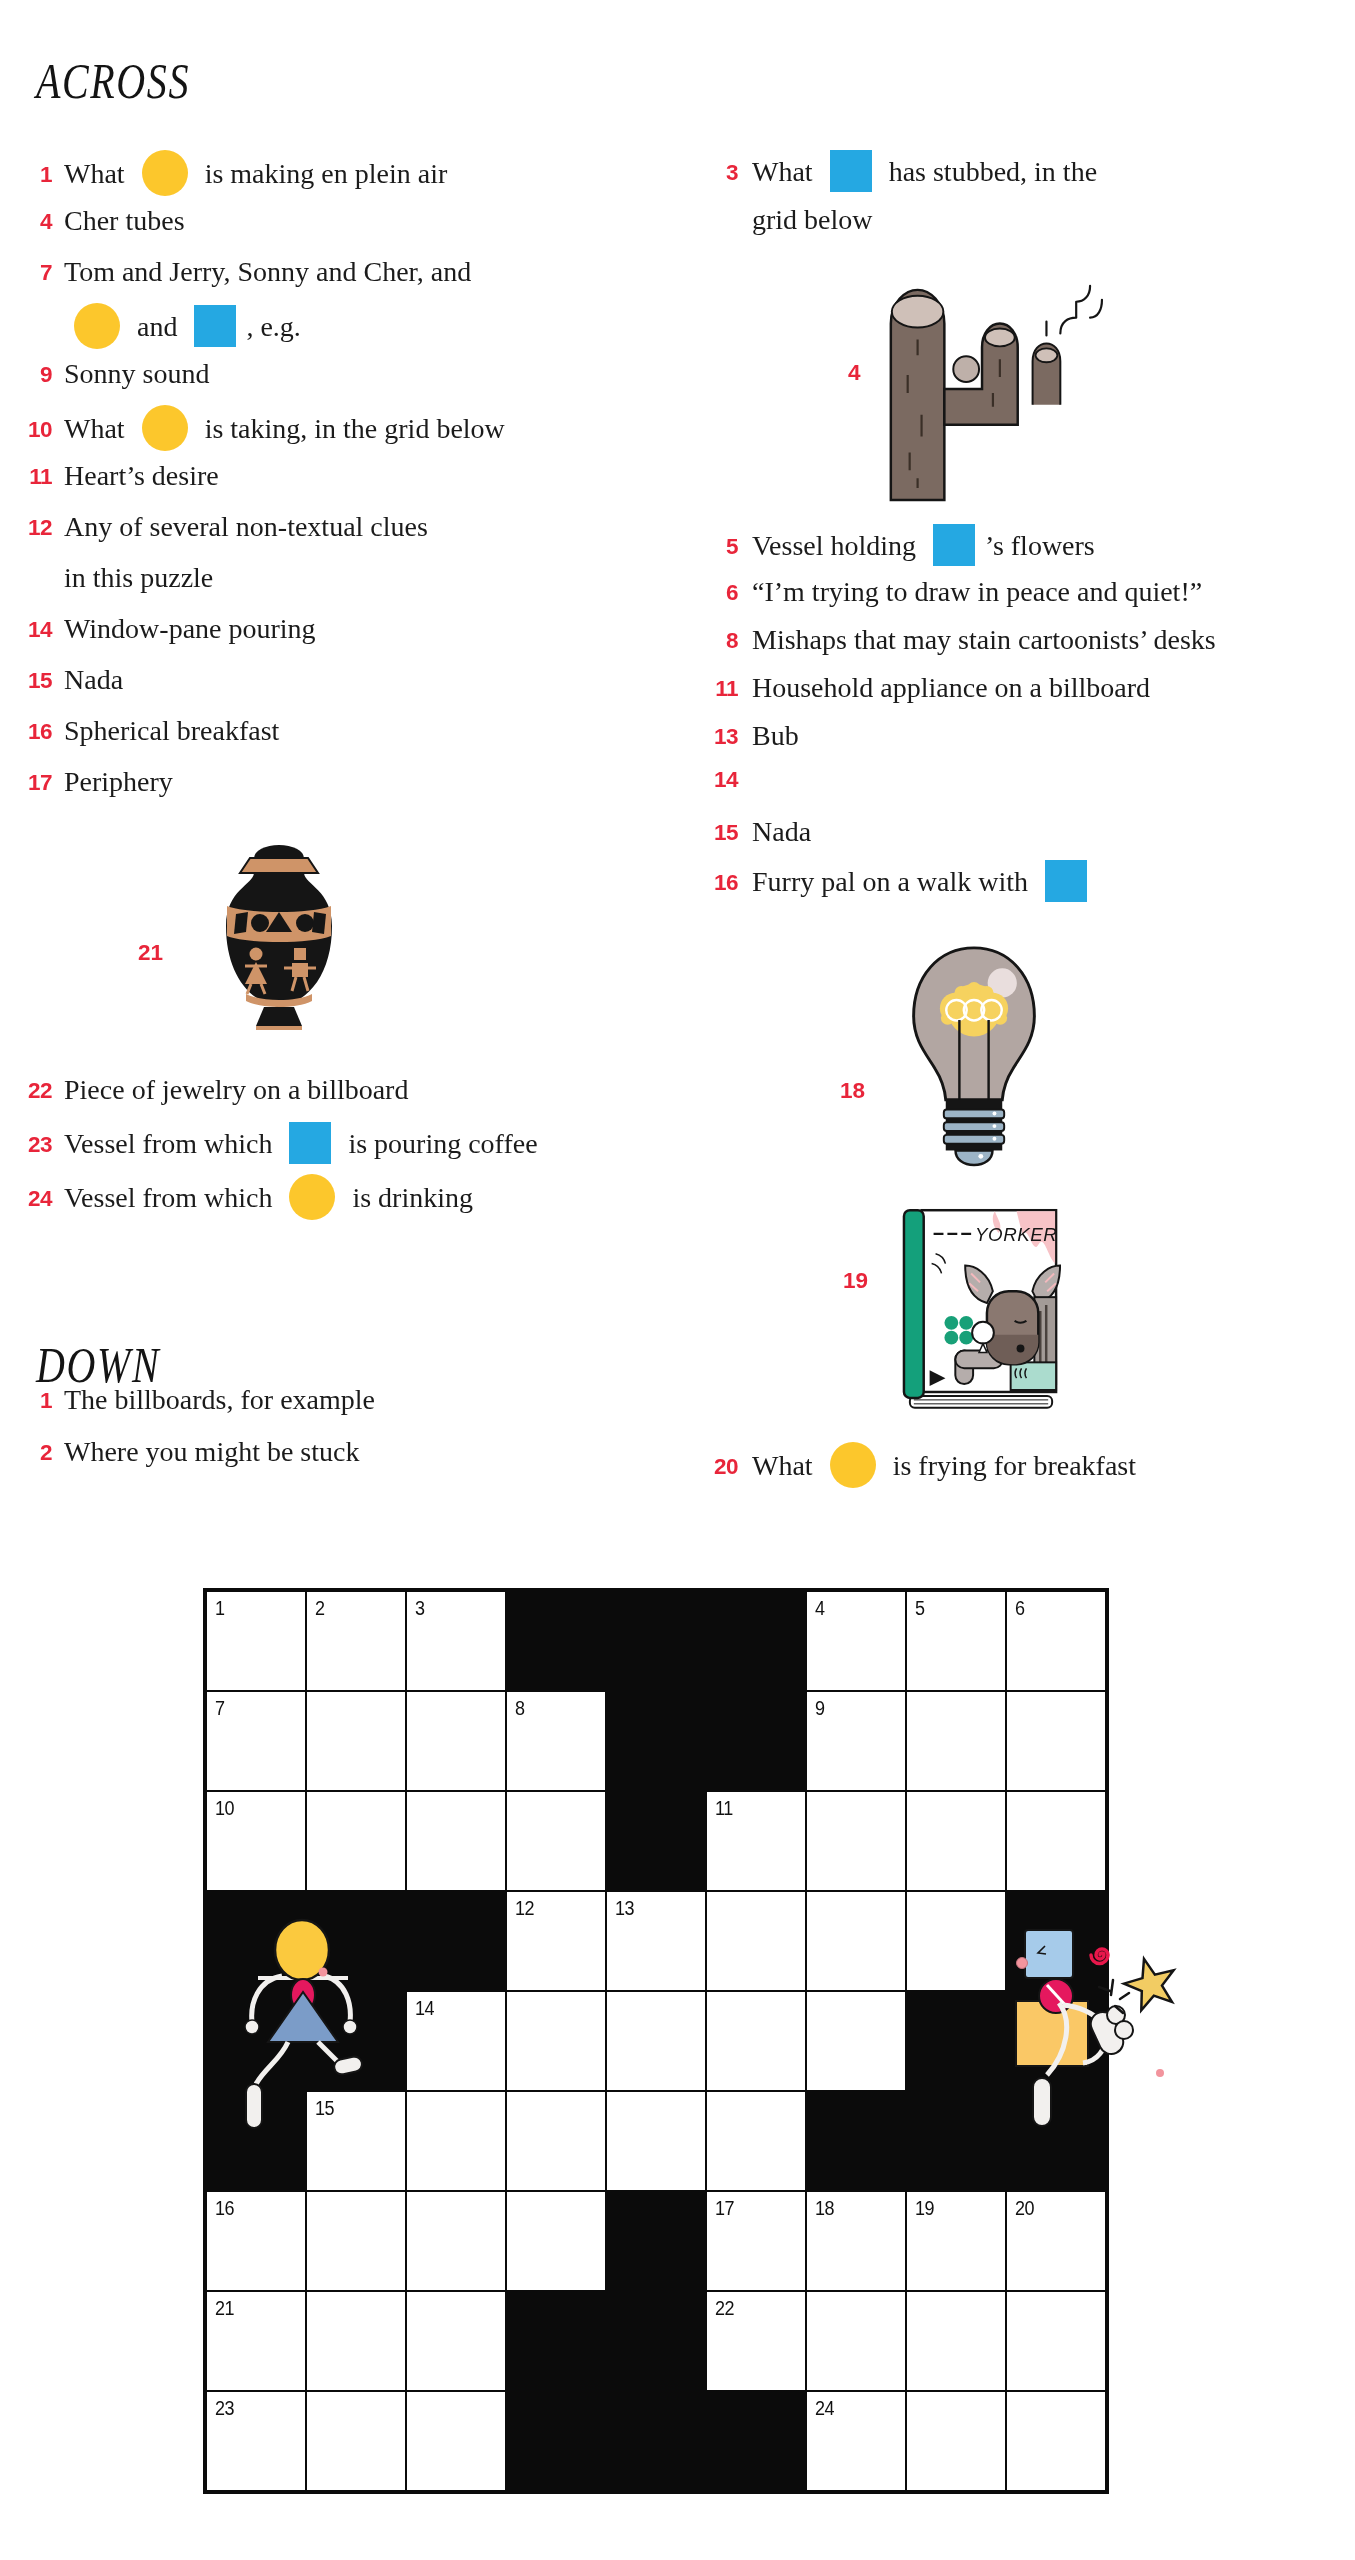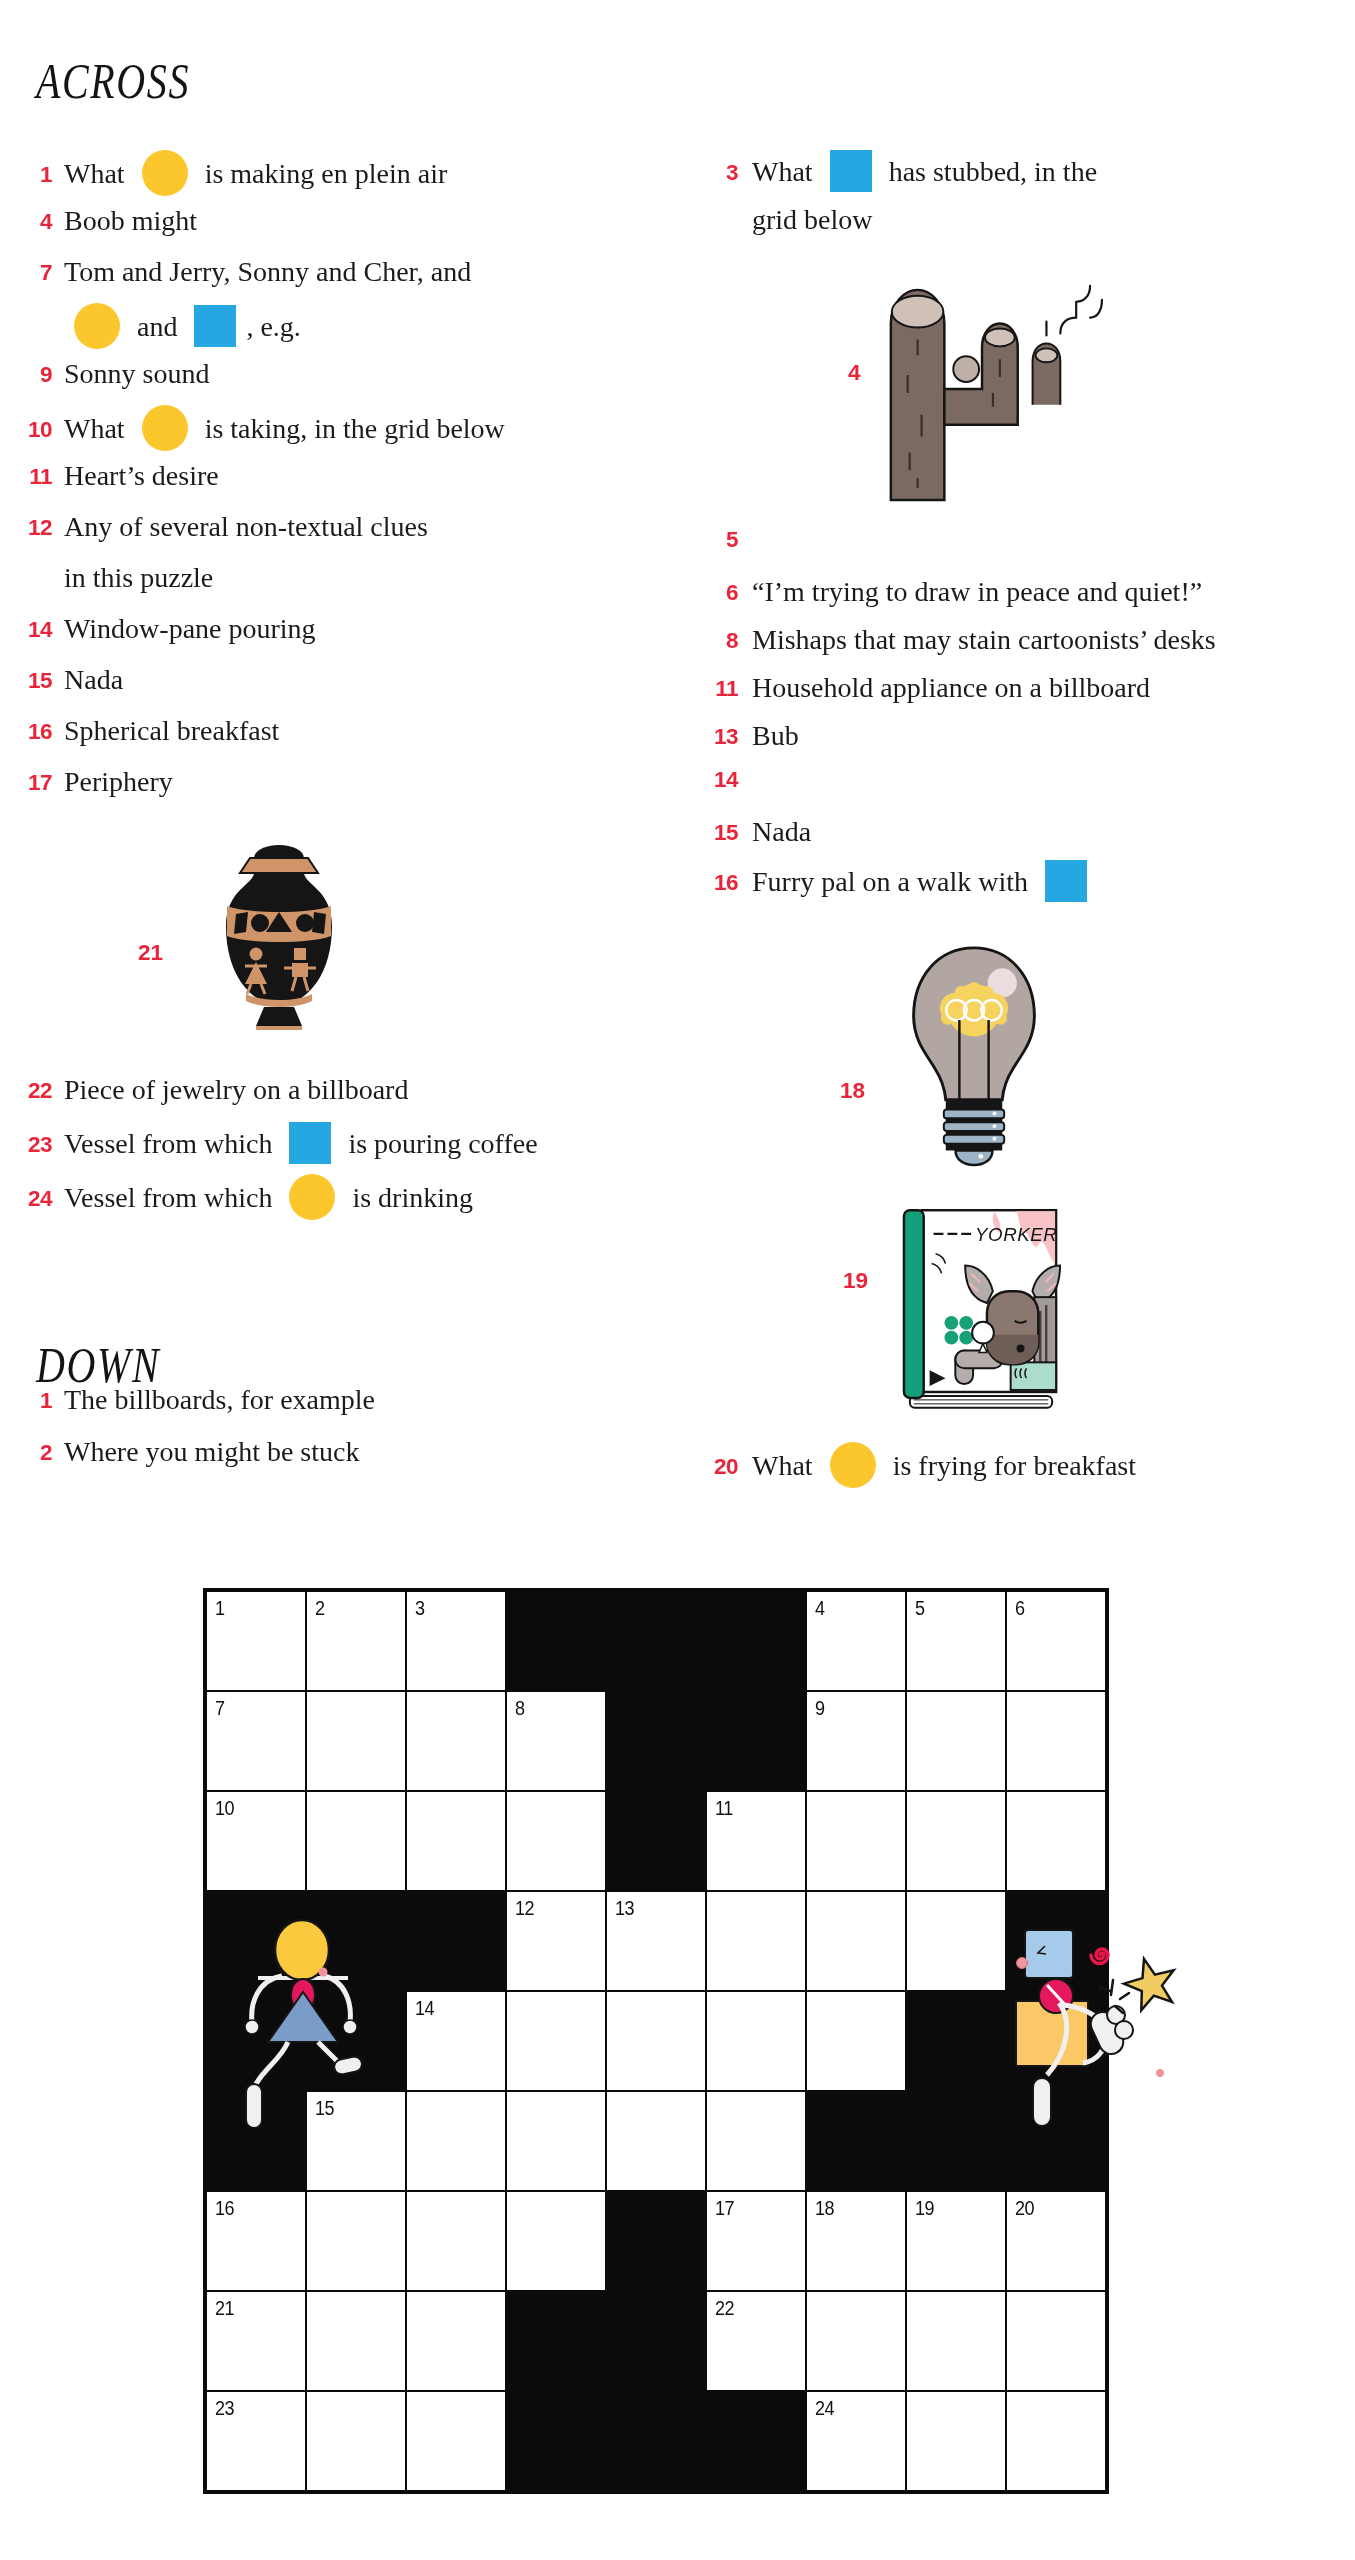--- a/index.html
+++ b/index.html
@@ -61,21 +61,21 @@
   <span class="heading">DOWN</span>
 </div>
 
 <div class="clue-list list-l" style="left:10px;top:154px;width:690px;">
     <div class="clue italic">
       <span class="cnum">1</span>
       <span class="ctext">What <span class="icn circle"></span> is making en plein air</span>
     </div>
     <div class="clue">
       <span class="cnum">4</span>
-      <span class="ctext">Boob might</span>
+      <span class="ctext">Cher tubes</span>
     </div>
     <div class="clue">
       <span class="cnum">7</span>
       <span class="ctext">Tom and Jerry, Sonny and Cher, and</span>
     </div>
     <div class="clue">
       <span class="cnum"></span>
       <span class="ctext"><span class="icn circle"></span> and <span class="icn square"></span>, e.g.</span>
     </div>
     <div class="clue">
@@ -145,20 +145,21 @@
       <span class="ctext">What <span class="icn square"></span> has stubbed, in the</span>
     </div>
     <div class="clue">
       <span class="cnum"></span>
       <span class="ctext">grid below</span>
     </div>
   </div>
 <div class="clue-list list-rm" style="left:706px;top:528px;width:640px;">
     <div class="clue italic">
       <span class="cnum">5</span>
+      <span class="ctext">Vessel holding <span class="icn square"></span>’s flowers</span>
     </div>
     <div class="clue">
       <span class="cnum">6</span>
       <span class="ctext">“I’m trying to draw in peace and quiet!”</span>
     </div>
     <div class="clue">
       <span class="cnum">8</span>
       <span class="ctext">Mishaps that may stain cartoonists’ desks</span>
     </div>
     <div class="clue italic">

